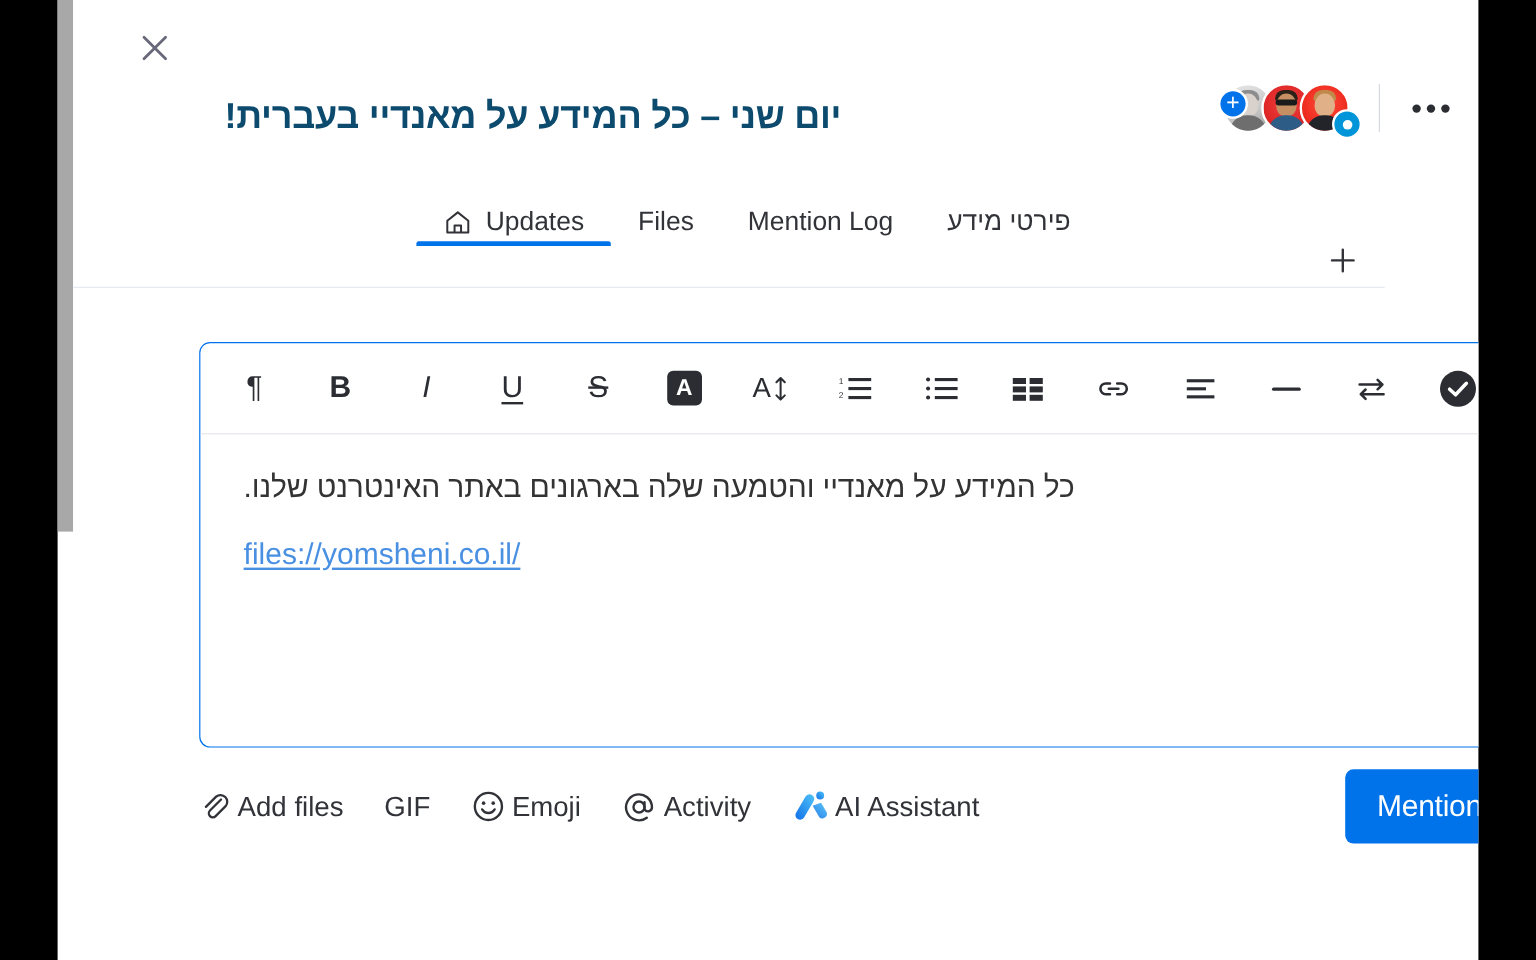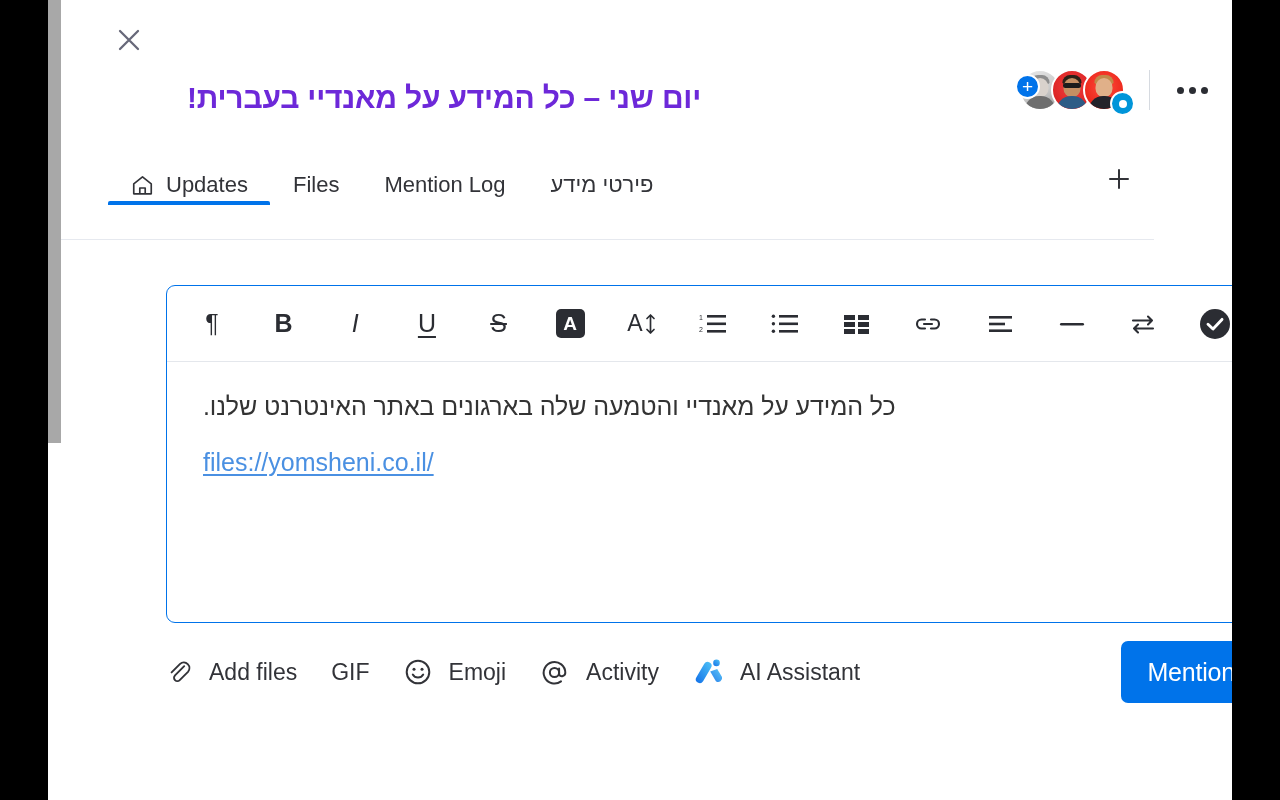--- a/index.html
+++ b/index.html
@@ -36,21 +36,21 @@
     display:flex; align-items:center; justify-content:center;
     cursor:pointer;
   }
   .close-btn svg { display:block; }
 
   .title {
     position:absolute; left:0; top:68px; width:640px; height:60px;
     padding-right:0; padding-left:19px;
     display:flex; align-items:center;
     direction:rtl; text-align:right;
-    font-size:30px; font-weight:700; color:#6d28d9;
+    font-size:30px; font-weight:700; color:#0c4a6e;
     letter-spacing:-0.2px; white-space:nowrap;
   }
 
   .header-right {
     position:absolute; right:18px; top:62px;
     display:flex; align-items:center; gap:0;
   }
   .avatars { position:relative; display:flex; align-items:center; height:56px; }
   .avatar {
     position:relative; width:42px; height:42px; border-radius:50%;
@@ -87,21 +87,21 @@
   .more-btn {
     width:44px; height:44px; display:flex; align-items:center; justify-content:center;
     gap:5px; cursor:pointer;
   }
   .more-btn i { width:7px; height:7px; border-radius:50%; background:#2b2d33; display:block; }
 
   
   .tabs-row {
     position:absolute; left:0; top:166px; width:1093px; height:74px;
     border-bottom:1px solid #e6e9ef;
-    display:flex; align-items:flex-start;
+    display:flex; align-items:center;flex-direction:column;
   }
   .tabs-left { display:flex; align-items:stretch; padding-left:47px; }
   .tab {
     display:flex; align-items:center; gap:11px;
     padding:0 22px; font-size:22px; color:#323338; cursor:pointer;
     position:relative; white-space:nowrap;
   }
   .tab.rtl { direction:rtl; }
   .tab.active { font-weight:400; }
   .tab.active::after {
@@ -143,21 +143,21 @@
     text-underline-offset:3px; direction:ltr; unicode-bidi:embed;
     cursor:pointer;
   }
 
   
   .actions {
     position:absolute; left:105px; top:637px; width:1095px; height:70px;
     display:flex; align-items:center;
   }
   .act {
-    display:flex; align-items:center; gap:17px; cursor:pointer;
+    display:flex; align-items:center; gap:6px; cursor:pointer;
     color:#323338; font-size:23px; margin-right:34px; white-space:nowrap;
   }
   .act:last-of-type { margin-right:0; }
   .act svg { display:block; flex:none; }
 
   .update-btn {
     margin-left:auto; background:#0073ea; color:#fff;
     font-size:25px; border:none; border-radius:7px;
     padding:0 26px; height:62px; cursor:pointer;
     font-family:inherit; letter-spacing:-0.2px;

